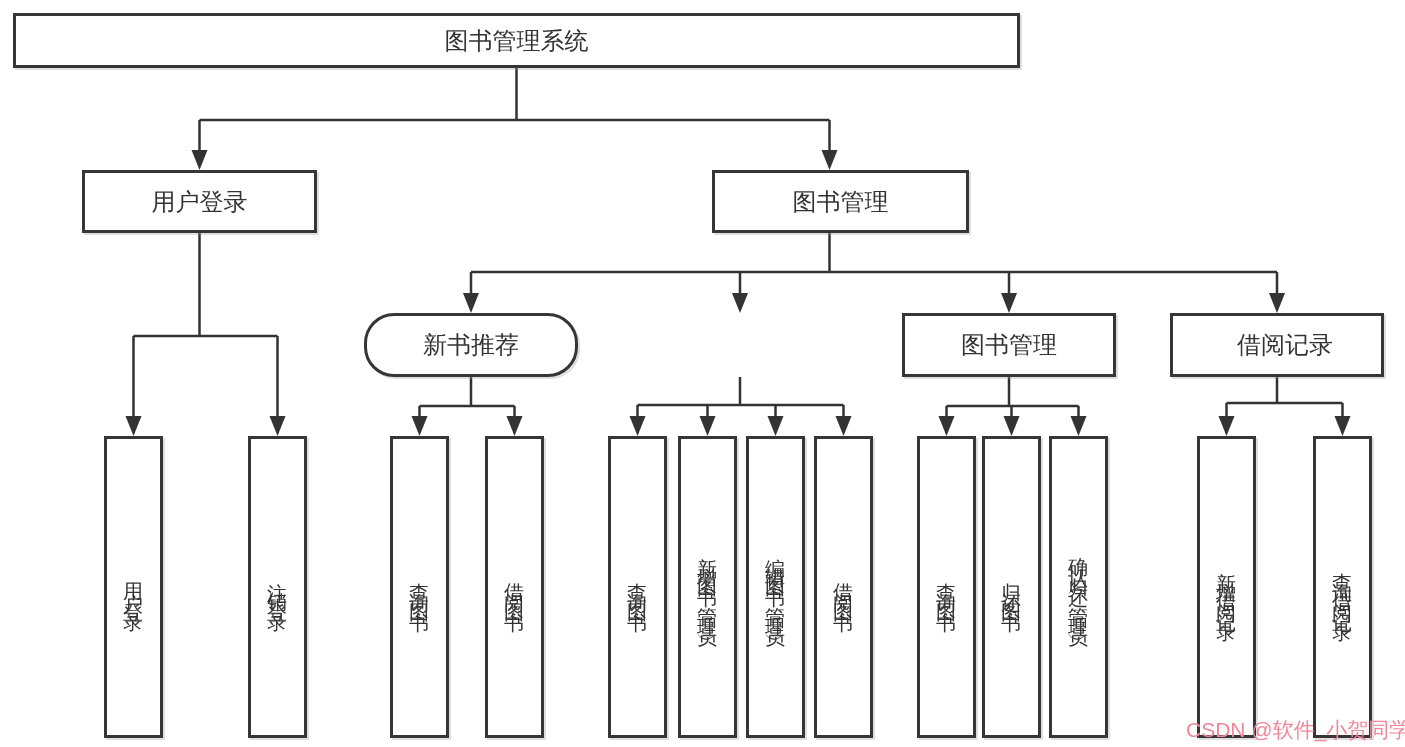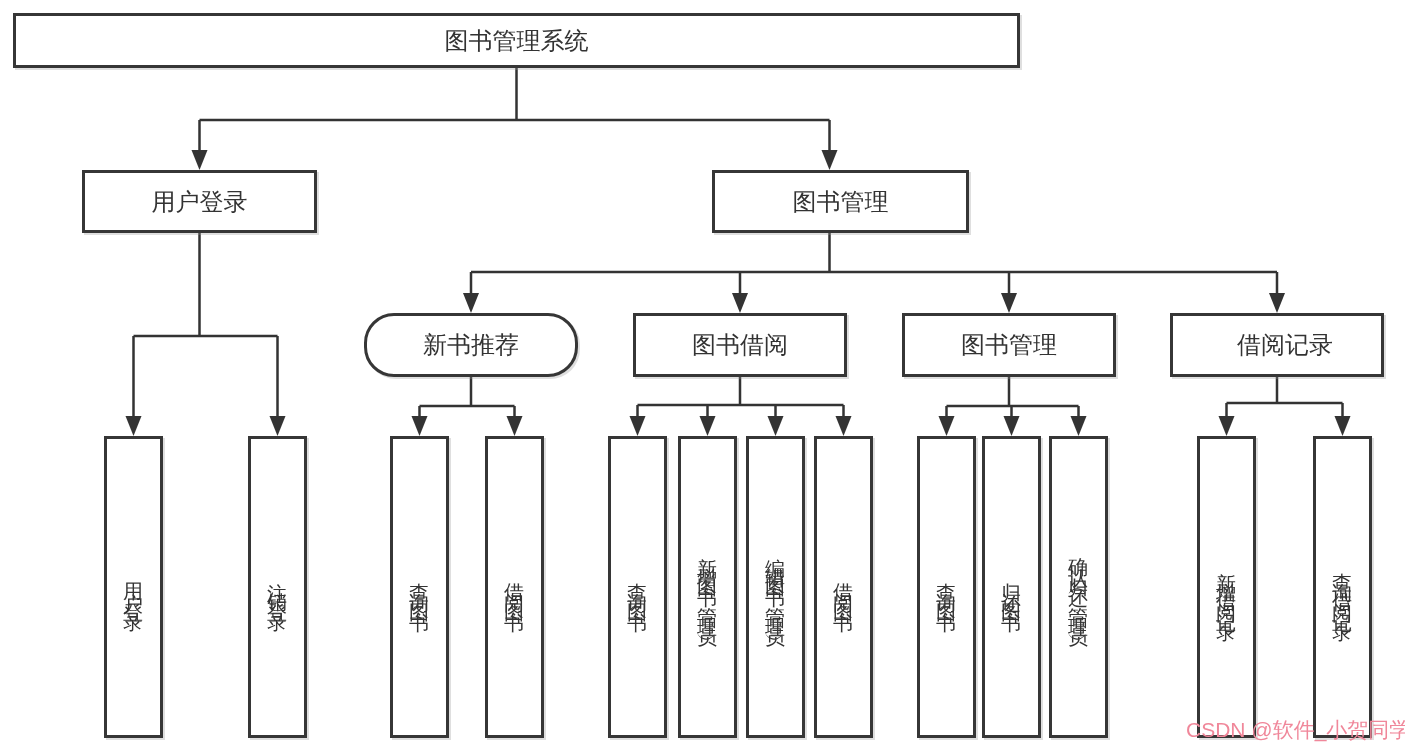--- a/index.html
+++ b/index.html
@@ -108,23 +108,20 @@
   <div class="node hbox l2a">
     <span>用户登录</span>
   </div>
   <div class="node hbox l2b">
     <span>图书管理</span>
   </div>
 
   <div class="node hbox l3 l3-0">
     <span>新书推荐</span>
   </div>
-  <div class="node hbox l3 l3-1">
-    <span>图书借阅</span>
-  </div>
   <div class="node hbox l3 l3-2">
     <span>图书管理</span>
   </div>
   <div class="node hbox l3 l3-3">
     <span>借阅记录</span>
   </div>
 
   <div class="node vbox" style="left:104px">
     <span class="vtext">用户登录</span>
   </div>

